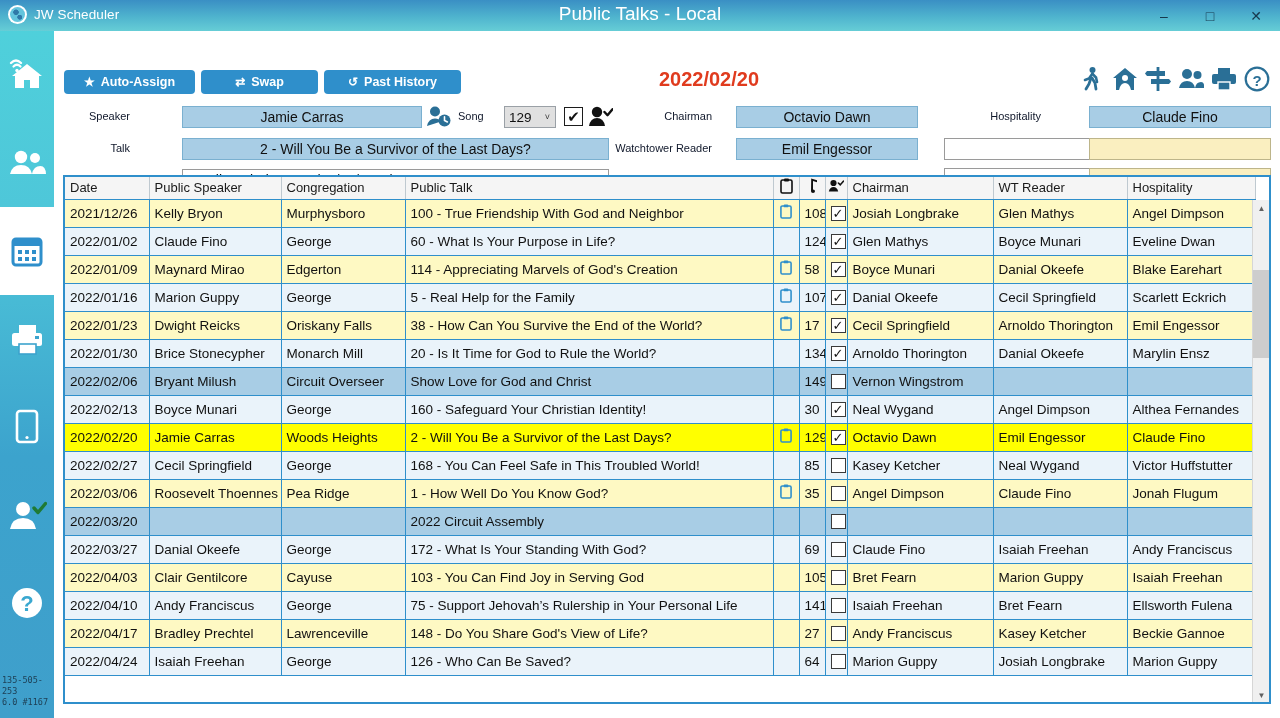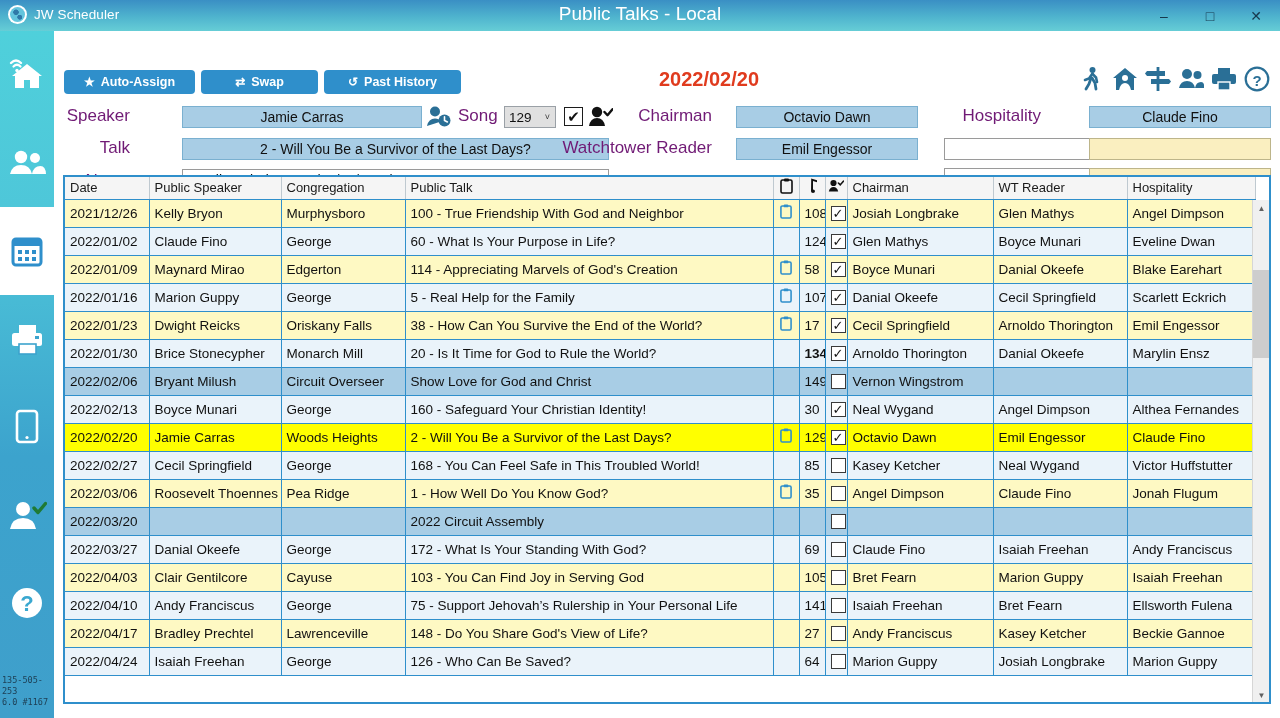--- a/index.html
+++ b/index.html
@@ -98,21 +98,21 @@
 
   
   #top-icons {
     position: absolute; right: 10px; top: 35px;
     display: flex; align-items: center; gap: 7px;
   }
   #top-icons .ti { width: 26px; height: 26px; display: block; cursor: pointer; }
 
   
   .flabel {
-    position: absolute; font-size: 17px; color: #701a75;
+    position: absolute; font-size: 11px; color: #0f172a;
     text-align: right; line-height: 22px;
   }
   .ffield {
     position: absolute; height: 22px;
     background: #a8cde5; border: 1px solid #7ab0d0;
     font-size: 14px; color: #101010;
     display: flex; align-items: center; justify-content: center;
     cursor: pointer; overflow: hidden; white-space: nowrap;
   }
   .fplain {
@@ -563,21 +563,21 @@
               <td>Cecil Springfield</td>
               <td>Arnoldo Thorington</td>
               <td>Emil Engessor</td>
             </tr>
             <tr class="alt">
               <td>2022/01/30</td>
               <td>Brice Stonecypher</td>
               <td>Monarch Mill</td>
               <td>20 - Is It Time for God to Rule the World?</td>
               <td class="c-center"></td>
-              <td style="text-align: left; font-weight: bold;">134</td>
+              <td style="text-align: left;">134</td>
               <td class="c-center"><span class="cb">✓</span></td>
               <td>Arnoldo Thorington</td>
               <td>Danial Okeefe</td>
               <td>Marylin Ensz</td>
             </tr>
             <tr class="sel">
               <td>2022/02/06</td>
               <td>Bryant Milush</td>
               <td>Circuit Overseer</td>
               <td>Show Love for God and Christ</td>

